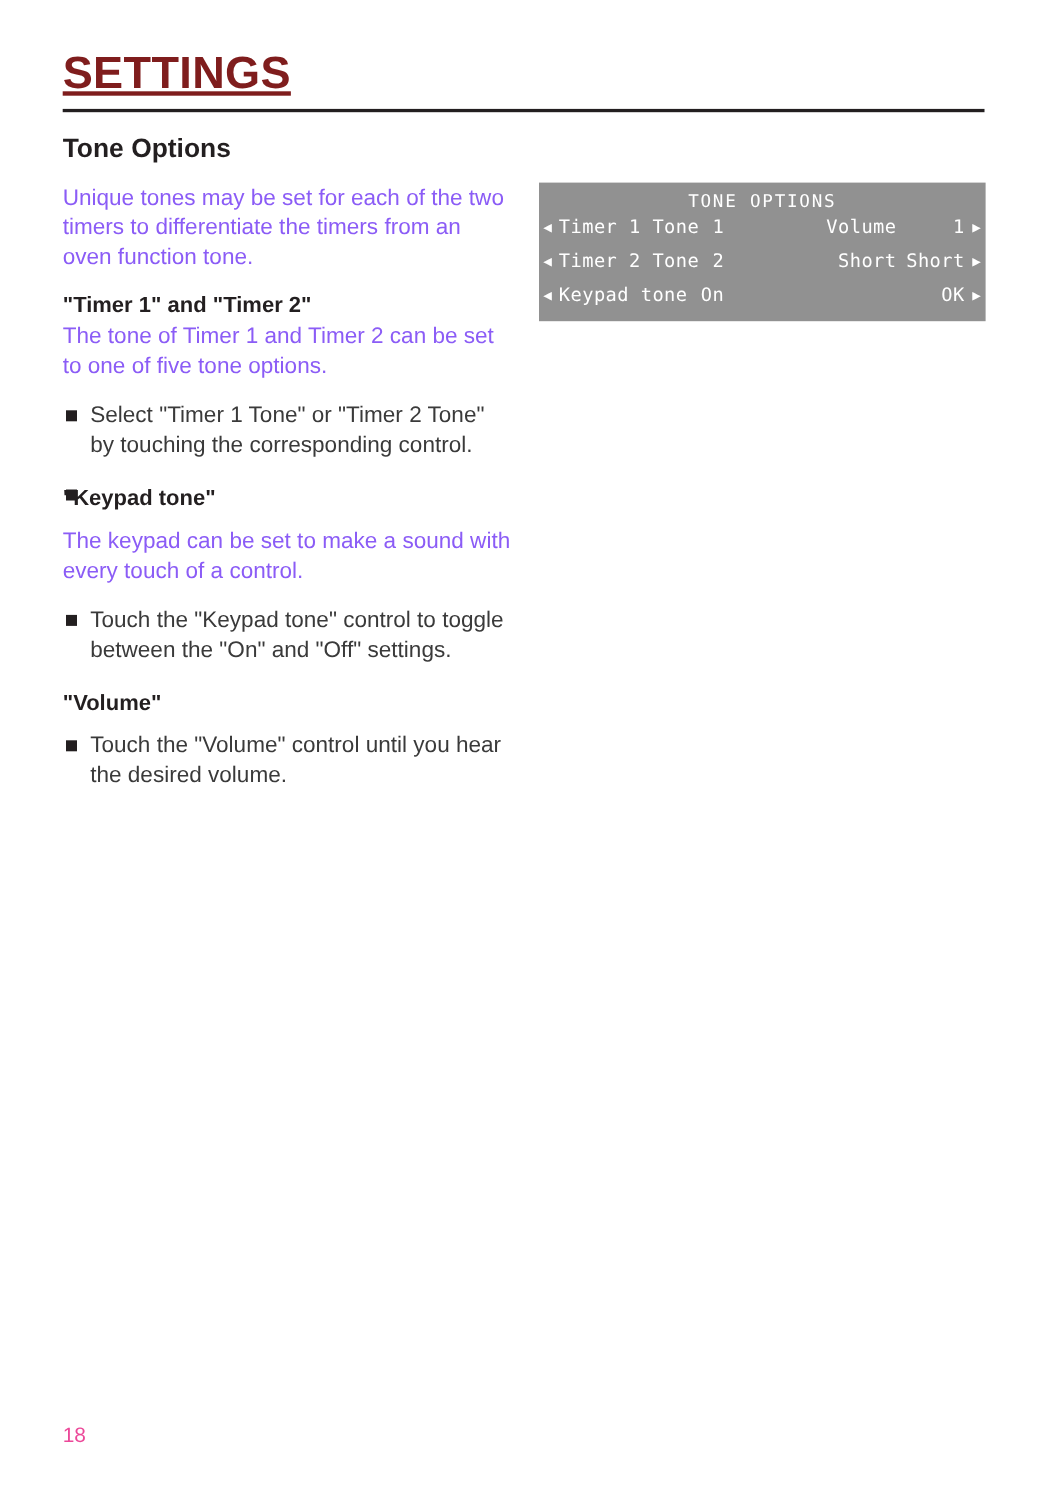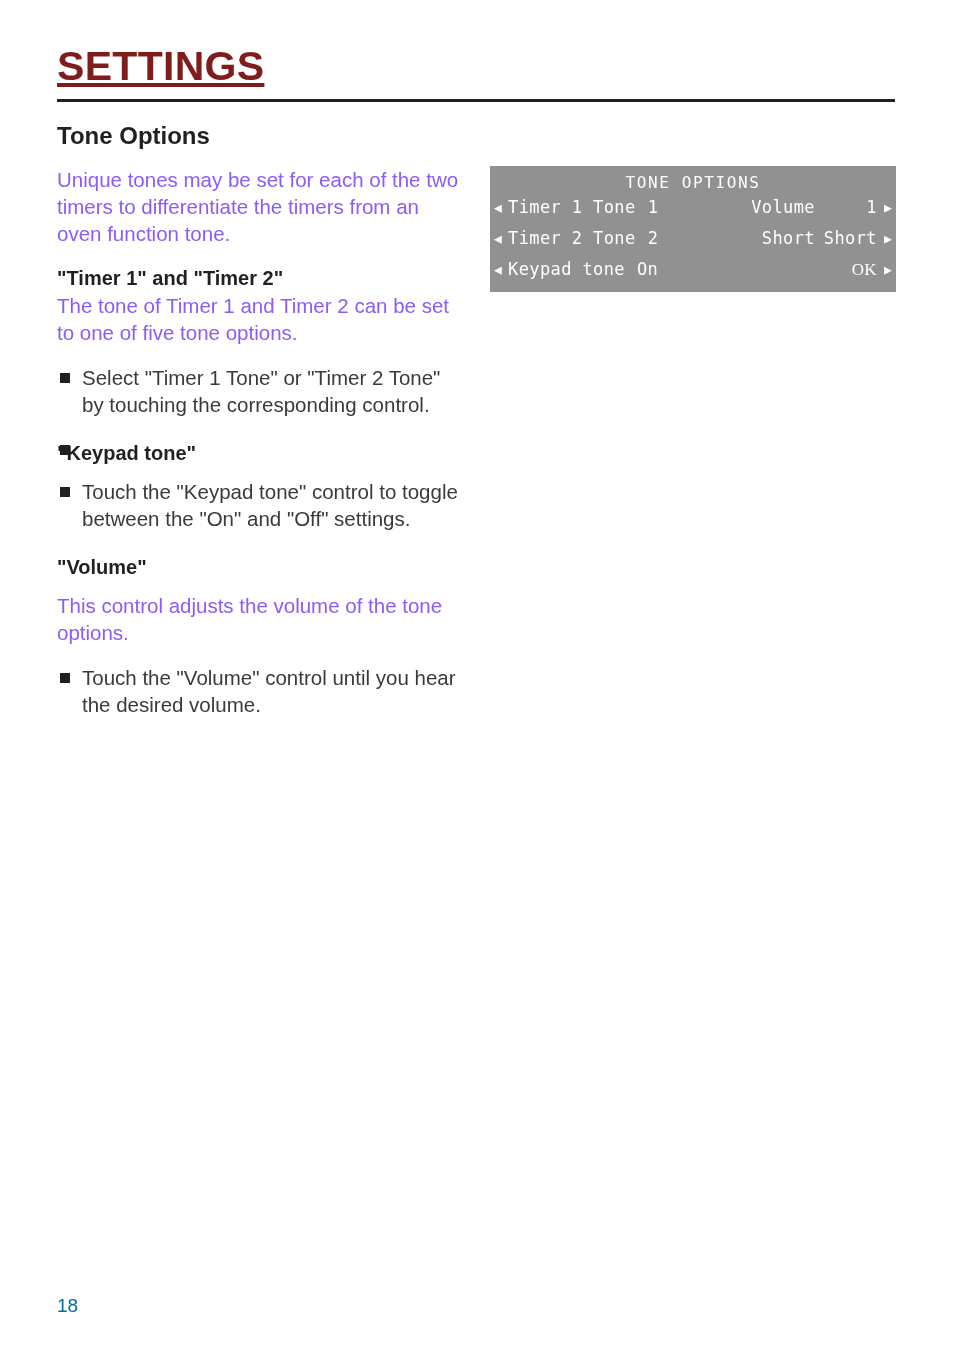--- a/index.html
+++ b/index.html
@@ -158,21 +158,21 @@
     text-align: right;
     padding-right: 3px;
   }
 
   
   .page-number {
     position: absolute;
     left: 57px;
     top: 1295px;
     font-size: 19px;
-    color: #0369a1;
+    color: #ec4899;
     line-height: 22px;
   }
 </style>
 </head>
 <body>
 
 <div class="page">
 
   <div class="page-header">
     <h1 class="page-header-title">SETTINGS</h1>
@@ -194,29 +194,29 @@
       <span>Select "Timer 1 Tone" or "Timer 2 Tone" by touching the corresponding control.</span>
     </div>
 
 
     <div class="bullet-item">
       <span class="bullet-marker"></span>
     </div>
 
     <h3 class="sub-head spaced">"Keypad tone"</h3>
 
+    <p class="para">The keypad can be set to make a sound with every touch of a control.</p>
 
     <div class="bullet-item">
       <span class="bullet-marker"></span>
       <span>Touch the "Keypad tone" control to toggle between the "On" and "Off" settings.</span>
     </div>
 
     <h3 class="sub-head spaced">"Volume"</h3>
 
-    <p class="para">This control adjusts the volume of the tone options.</p>
 
     <div class="bullet-item">
       <span class="bullet-marker"></span>
       <span>Touch the "Volume" control until you hear the desired volume.</span>
     </div>
 
   </div>
 
   <div class="lcd">
 
@@ -241,21 +241,21 @@
       <span class="lcd-right" style="min-width:62px;">Short</span>
       <span class="lcd-arrow-r">▶</span>
     </div>
 
     <div class="lcd-row">
       <span class="lcd-arrow-l">◀</span>
       <span class="lcd-left">Keypad tone</span>
       <span class="lcd-left" style="padding-left:12px;">On</span>
       <span class="lcd-mid"></span>
       <span class="lcd-left"></span>
-      <span class="lcd-right" style="min-width:62px;font-family:Liberation Serif, serif;">OK</span>
+      <span class="lcd-right" style="min-width:62px;">OK</span>
       <span class="lcd-arrow-r">▶</span>
     </div>
 
   </div>
 
   <div class="page-number">18</div>
 
 </div>
 
 </body></html>

